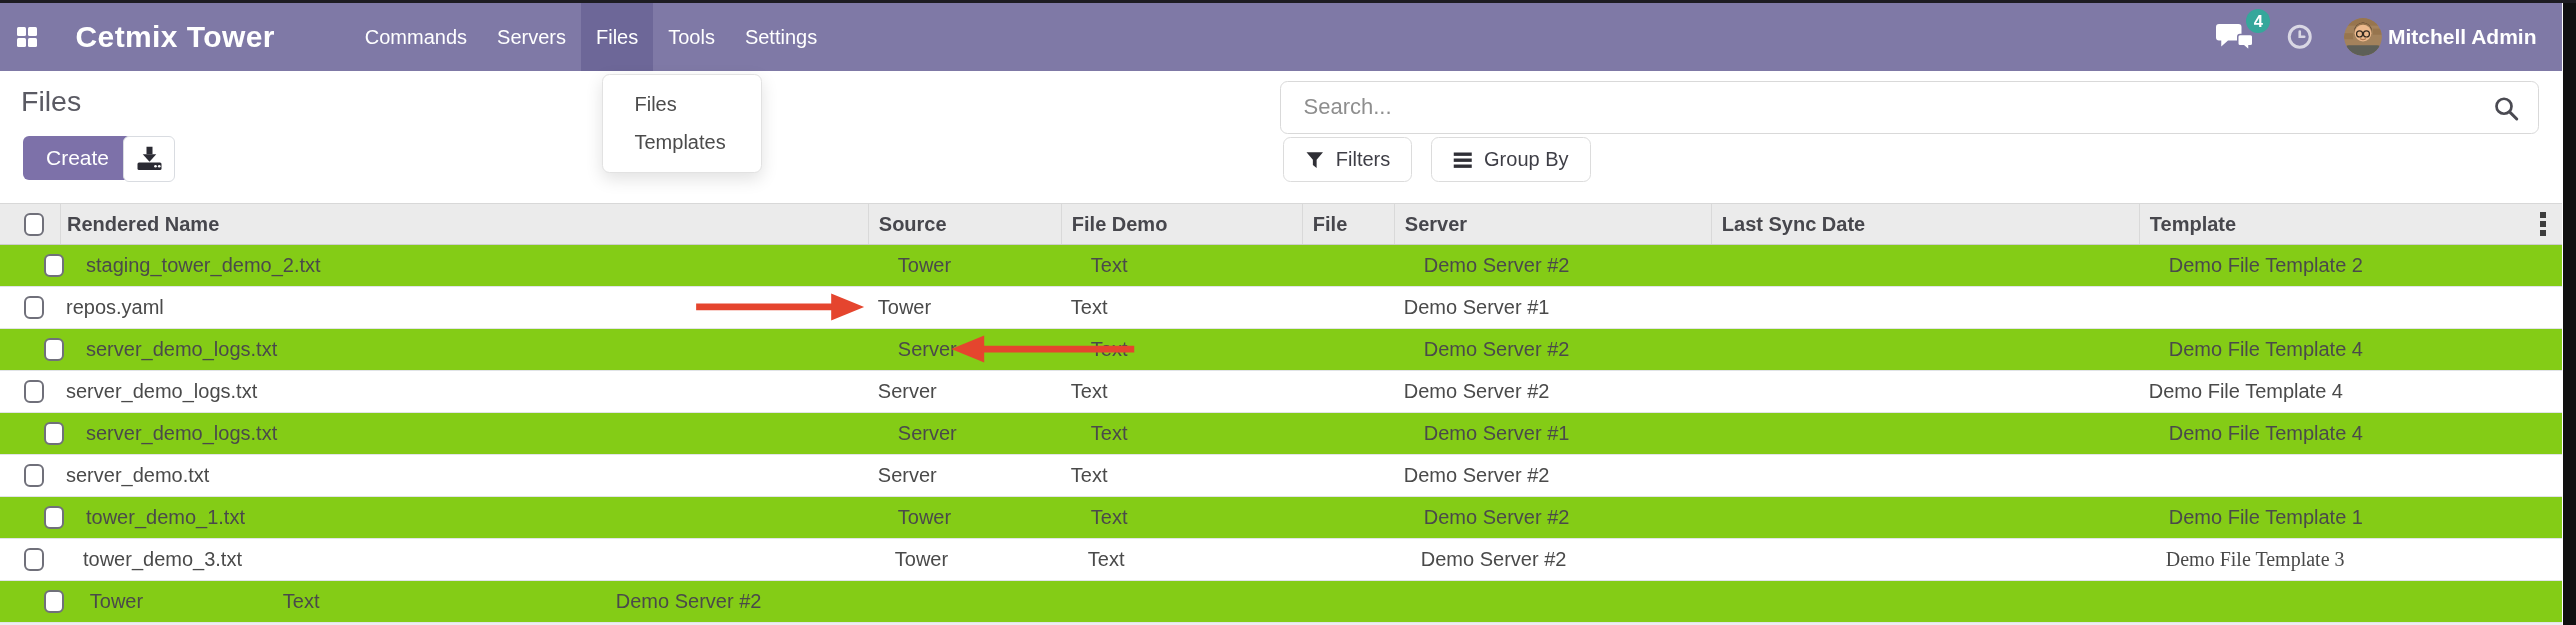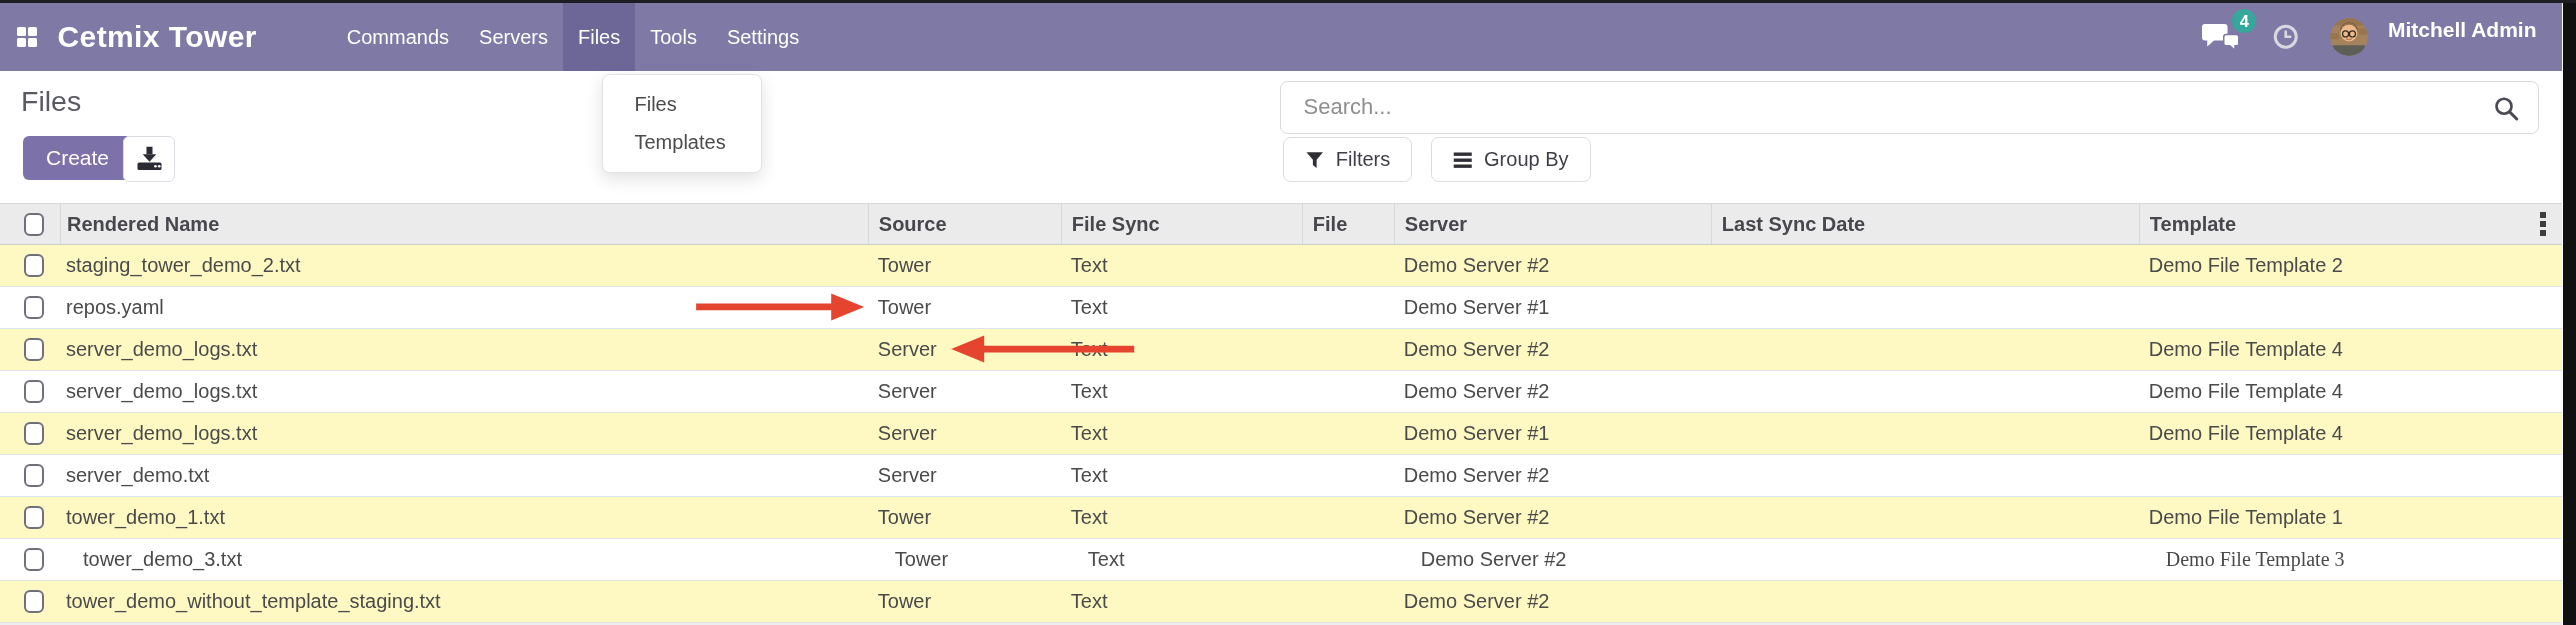--- a/index.html
+++ b/index.html
@@ -9,31 +9,31 @@
   
   .edge-top{position:absolute;top:0;left:0;width:2576px;height:3px;background:#1d1c22;z-index:70;}
   .edge-right{position:absolute;top:0;right:0;width:13.5px;height:626px;background:#101010;z-index:69;}
 
   
   .navbar{position:absolute;top:3px;left:0;width:2562px;height:68px;background:var(--navbar,#7f79a6);
           display:flex;align-items:center;color:#fff;}
   .apps-icon{margin-left:16.5px;width:20px;height:20px;display:grid;grid-template-columns:9px 9px;
              grid-template-rows:9px 9px;gap:2.3px;cursor:pointer;}
   .apps-icon span{background:#fff;border-radius:1.5px;}
-  .brand{margin-left:21px;font-size:30px;font-weight:700;letter-spacing:0.4px;white-space:nowrap;cursor:pointer;}
+  .brand{margin-left:39px;font-size:30px;font-weight:700;letter-spacing:0.4px;white-space:nowrap;cursor:pointer;}
   .nav-menu{display:flex;list-style:none;margin:0 0 0 75px;padding:0;height:68px;}
   .nav-item{display:flex;align-items:center;padding:0 15px;font-size:20px;cursor:pointer;white-space:nowrap;}
   .nav-item.active{background:var(--navbar-active,#6d6798);}
   .nav-right{margin-left:auto;display:flex;align-items:center;margin-right:25.5px;gap:31.5px;}
   .messages{position:relative;width:39px;height:31.5px;cursor:pointer;}
   .badge{position:absolute;top:-12px;right:-15px;min-width:24px;height:24px;border-radius:12px;
          background:var(--badge,#35a79b);color:#fff;font-size:16.5px;font-weight:bold;
          display:flex;align-items:center;justify-content:center;padding:0 3.8px;box-sizing:border-box;}
   .activity{width:25.5px;height:25.5px;cursor:pointer;display:flex;}
-  .user{display:flex;gap:20px;cursor:pointer;}
+  .user{display:flex;align-items:center;gap:6px;cursor:pointer;}
   .avatar{width:38px;height:38px;border-radius:50%;overflow:hidden;flex:none;}
   .user-name{font-size:21px;font-weight:600;white-space:nowrap;}
 
   
   .dropdown{position:absolute;top:74px;left:602px;width:160px;z-index:60;background:#fff;
             border:0.8px solid #e2e2e2;border-radius:7.5px;box-shadow:0 6px 16.5px rgba(0,0,0,.12);
             padding:10.5px 0;box-sizing:border-box;}
   .dropdown-item{height:38px;display:flex;align-items:center;padding-left:31.5px;font-size:20px;
                  color:#4b4b4b;cursor:pointer;}
 
@@ -65,21 +65,21 @@
       border-left:0.8px solid #d9d9d9;padding-left:9.8px;box-sizing:border-box;white-space:nowrap;
       overflow:hidden;cursor:pointer;}
   .cell-checkbox{width:60px;flex:none;display:flex;align-items:center;padding-left:24px;box-sizing:border-box;height:100%;}
   .checkbox{width:20px;height:23px;border:2.3px solid #70707a;border-radius:6px;background:#fff;
             box-sizing:border-box;cursor:pointer;flex:none;}
   .col-dots{position:absolute;right:16.5px;top:0;height:100%;display:flex;flex-direction:column;
             justify-content:center;gap:3.8px;cursor:pointer;}
   .col-dots span{width:5.3px;height:5.3px;background:#3d3d3d;}
   .tr{display:flex;height:42px;background:#fff;border-bottom:0.8px solid #e1e4e7;
       box-sizing:border-box;align-items:center;cursor:pointer;}
-  .tr.odd{background:#fef9c3;}
+  .tr.odd{background:#84cc16;padding-left:20px;}
   .td{font-size:20px;color:#4a4a4a;padding-left:9.8px;box-sizing:border-box;white-space:nowrap;
       overflow:hidden;height:100%;display:flex;align-items:center;}
 
   
   .arrows{position:absolute;top:0;left:0;z-index:40;pointer-events:none;}
 </style>
 </head>
 <body>
 
 <div class="screen">
@@ -189,21 +189,21 @@
   </section>
 
   <section class="table">
     <div class="thead" id="thead">
       <div class="cell-checkbox">
         <div class="checkbox"></div>
       </div>
 
       <div class="th" style="width: 808px; flex: 0 0 auto; border-left: 0.8px solid rgb(217, 217, 217); padding-left: 6px;">Rendered Name</div>
         <div class="th" style="width: 193px; flex: 0 0 auto;">Source</div>
-        <div class="th" style="width: 241px; flex: 0 0 auto;">File Sync</div>
+        <div class="th" style="width: 241px; flex: 0 0 auto;">File Demo</div>
         <div class="th" style="width: 92px; flex: 0 0 auto;">File</div>
         <div class="th" style="width: 317px; flex: 0 0 auto;">Server</div>
         <div class="th" style="width: 428px; flex: 0 0 auto;">Last Sync Date</div>
         <div class="th" style="width: 425px; flex: 0 0 auto;">Template</div>
         <div class="col-dots">
         <span></span>
           <span></span>
           <span></span>
       </div>
     </div>
@@ -301,21 +301,20 @@
           <div class="td" style="width: 241px; flex: 0 0 auto;">Text</div>
           <div class="td" style="width: 92px; flex: 0 0 auto;"></div>
           <div class="td" style="width: 317px; flex: 0 0 auto;">Demo Server #2</div>
           <div class="td" style="width: 428px; flex: 0 0 auto;"></div>
           <div class="td" style="width: 425px; flex: 0 0 auto; font-family: Liberation Serif, serif;">Demo File Template 3</div>
         </div>
         <div class="tr odd">
           <div class="cell-checkbox">
             <div class="checkbox"></div>
           </div>
-          <div class="td" style="width: 808px; flex: 0 0 auto; padding-left: 6px;">tower_demo_without_template_staging.txt</div>
           <div class="td" style="width: 193px; flex: 0 0 auto;">Tower</div>
           <div class="td" style="width: 241px; flex: 0 0 auto;">Text</div>
           <div class="td" style="width: 92px; flex: 0 0 auto;"></div>
           <div class="td" style="width: 317px; flex: 0 0 auto;">Demo Server #2</div>
           <div class="td" style="width: 428px; flex: 0 0 auto;"></div>
           <div class="td" style="width: 425px; flex: 0 0 auto;"></div>
         </div>
       </div>
   </section>
 

